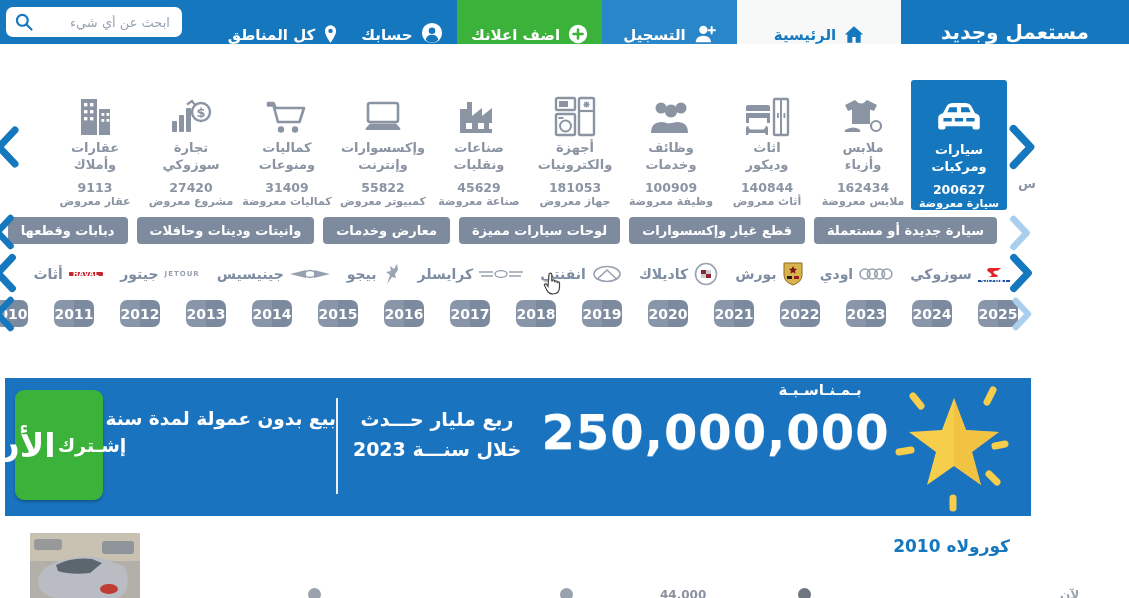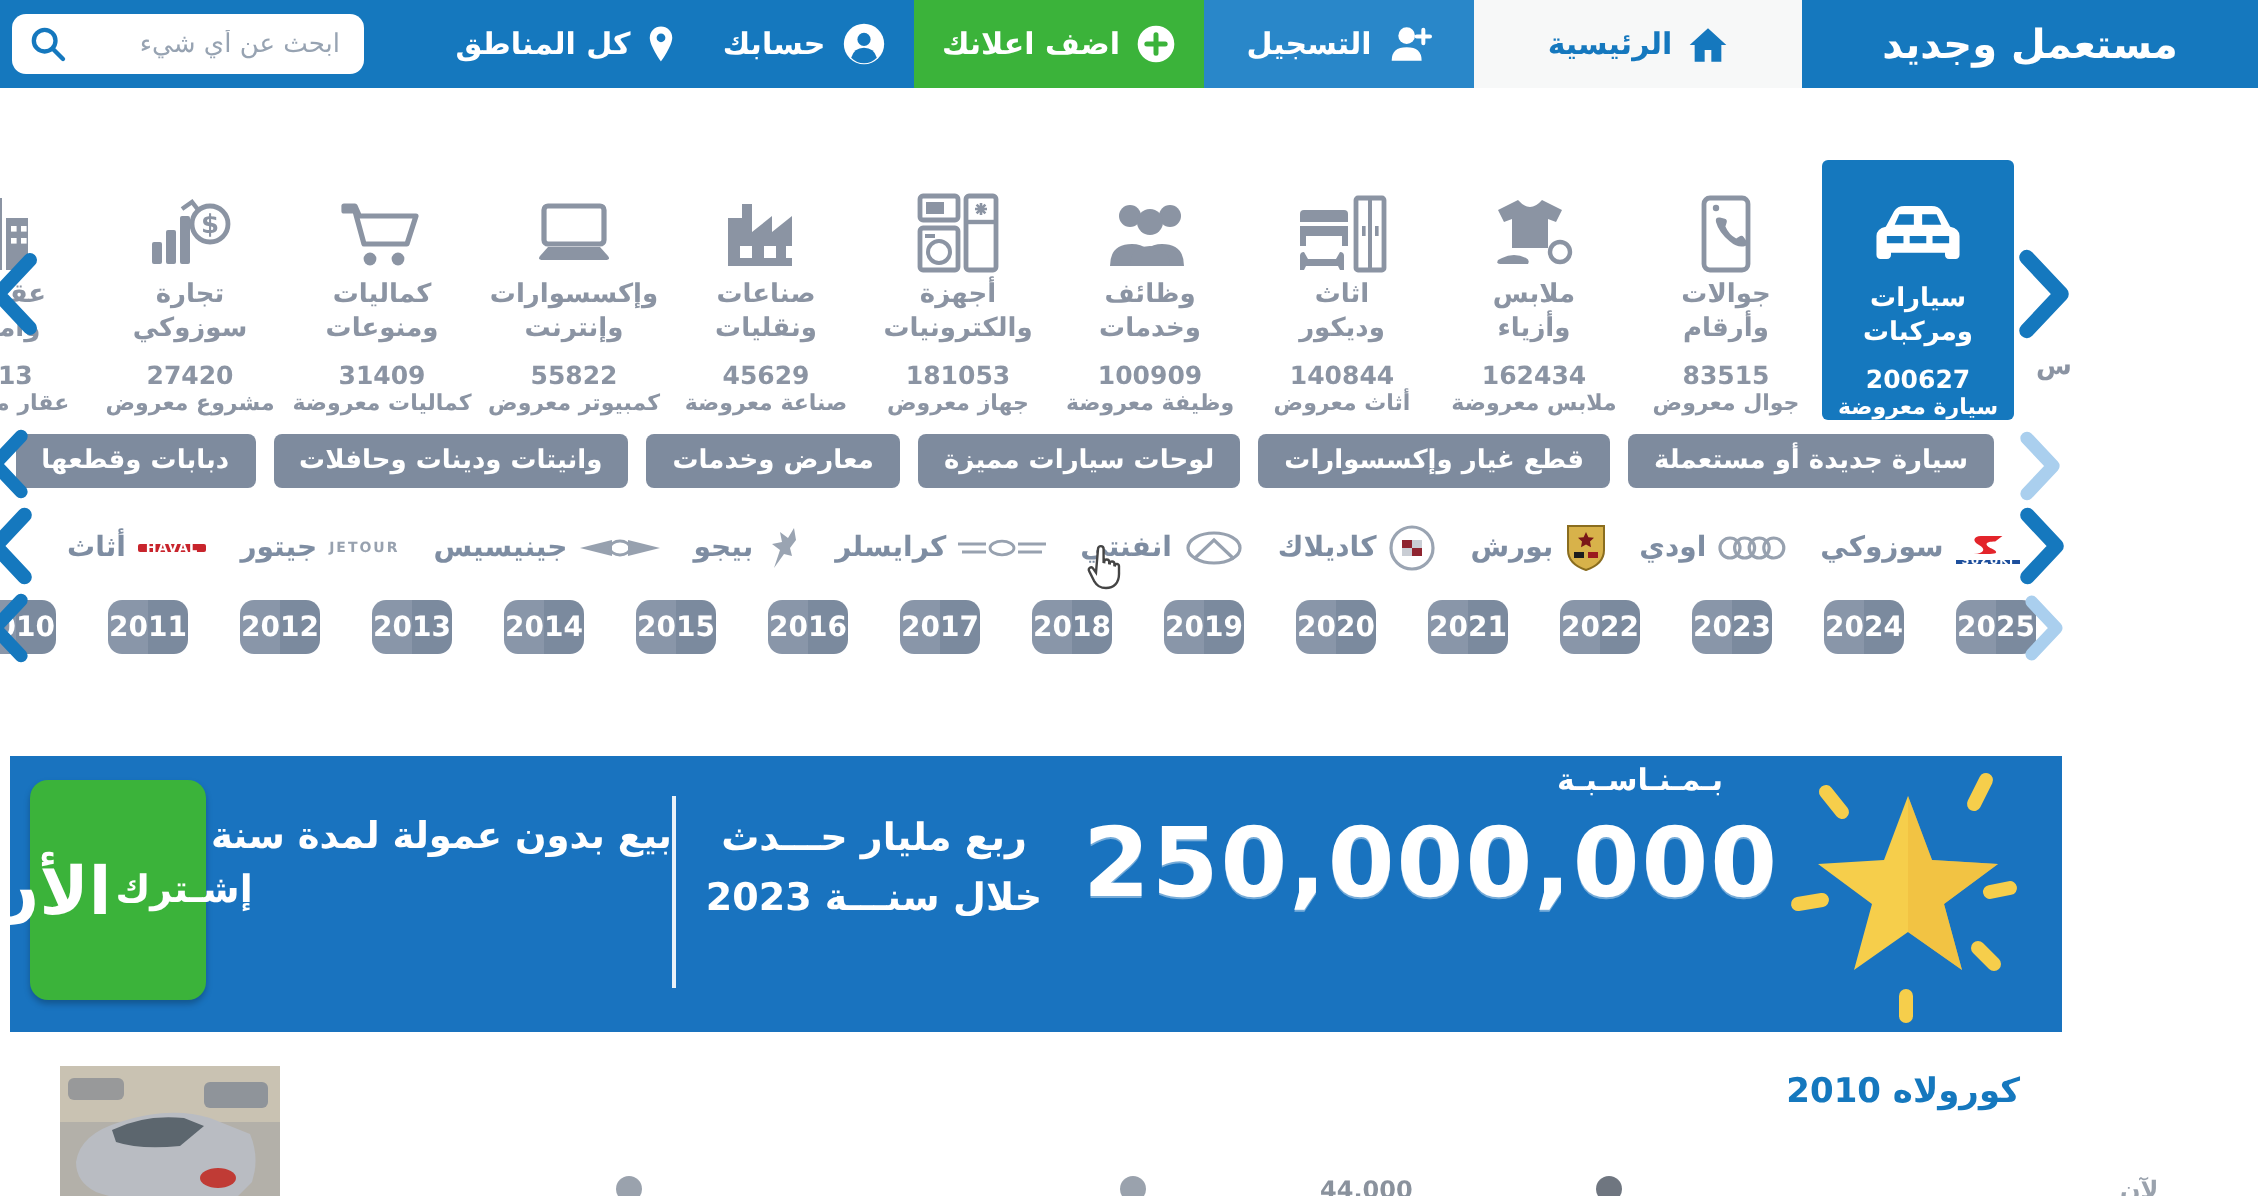--- a/index.html
+++ b/index.html
@@ -5,21 +5,21 @@
   :root{
     --topbar-blue:#1578be; --accent:#1578be; --green:#3bb33a; --slate:#7e8b9e;
     --banner-blue:#1973bf; --icon-gray:#8b94a3; --star-yellow:#f6ce4b;
     --chevron-pale:#aacfee; --register-blue:#2987c9; --active-tab-bg:#f7f8f8; --muted-text:#97a3b2;
   }
   *{margin:0;padding:0;box-sizing:border-box;font-family:"DejaVu Sans",sans-serif}
   html,body{width:1129px;height:598px;overflow:hidden;background:#fff;position:relative}
 
   
   .topbar{position:absolute;top:0;left:0;width:1129px;height:44px;background:var(--topbar-blue,#1578be);display:flex;align-items:stretch;color:#fff}
-  .tb-item{display:flex;align-items:center;gap:8px;padding:0 14px;font-size:15px;font-weight:bold;cursor:pointer;white-space:nowrap}
+  .tb-item{display:flex;align-items:flex-end;gap:8px;padding:0 14px;font-size:15px;font-weight:bold;cursor:pointer;white-space:nowrap}
   .tb-logo{width:228px;justify-content:center;font-size:20px;letter-spacing:.5px;font-weight:800}
   .tb-home{background:var(--active-tab-bg,#f7f8f8);color:var(--accent,#1578be);width:164px;justify-content:center}
   .tb-register{background:var(--register-blue,#2987c9);width:135px;justify-content:center}
   .tb-add{background:var(--green,#3bb33a);width:145px;justify-content:center}
   .tb-account{width:110px;justify-content:center}
   .tb-regions{width:128px;justify-content:center}
   .nic{display:inline-flex;align-items:center}
   .searchbox{position:relative;align-self:center;margin-inline-start:auto;margin-inline-end:6px;width:176px;height:30px;background:#fff;border-radius:7px}
   .searchbox input{position:absolute;inset:0;border:0;outline:0;background:transparent;border-radius:7px;padding:0 12px 0 34px;font-size:13px;color:#333;text-align:right}
   .searchbox input::placeholder{color:var(--muted-text,#97a3b2)}
@@ -152,33 +152,20 @@
         <svg width="54" height="34" viewBox="0 0 52 32">
           <path fill-rule="evenodd" fill="currentColor" d="M6 17 Q6 13.5 10.5 12.5 L14.5 5 Q16 2.5 19.5 2.5 L32.5 2.5 Q36 2.5 37.5 5 L41.5 12.5 Q46 13.5 46 17 L46 26 Q46 28 44 28 L41 28 Q39 28 39 26 L39 25 L13 25 L13 26 Q13 28 11 28 L8 28 Q6 28 6 26 Z M17 6.5 L24 6.5 L24 11.5 L14.8 11.5 Z M28 6.5 L35 6.5 L37.2 11.5 L28 11.5 Z M11 17 h8 v3.4 h-8 Z M22 17 h8 v3.4 h-8 Z M33 17 h8 v3.4 h-8 Z"></path>
         </svg>
       </div>
       <div class="cat-l1">سيارات</div>
       <div class="cat-l2">ومركبات</div>
       <div class="cat-count">200627</div>
       <div class="cat-unit">سيارة معروضة</div>
     </div>
 
-    <div class="cat">
-      <div class="cat-icon">
-        <svg width="26" height="40" viewBox="0 0 26 40">
-          <rect x="2" y="2" width="22" height="36" rx="3" fill="none" stroke="currentColor" stroke-width="2.4"></rect>
-          <circle cx="8" cy="7" r="1.6" fill="currentColor"></circle>
-          <path d="M8 14 q-.5-2.5 2-2.2 l2.4.6 q1.4.4.9 2 l-.6 1.8 q1.8 4.2 5.4 6 l1.6-1 q1.3-.8 2.2.4 l1.4 2 q1.2 1.7-.7 2.4 q-3.6 1.2-7.8-2.4 q-5.4-4.4-6.8-9.6 Z" fill="currentColor"></path>
-        </svg>
-      </div>
-      <div class="cat-l1">جوالات</div>
-      <div class="cat-l2">وأرقام</div>
-      <div class="cat-count">83515</div>
-      <div class="cat-unit">جوال معروض</div>
-    </div>
 
     <div class="cat">
       <div class="cat-icon">
         <svg width="44" height="38" viewBox="0 0 44 38">
           <path d="M14 2 L4 7 L7 13 L11 11.5 L11 26 L29 26 L29 11.5 L33 13 L36 7 L26 2 Q23 5.5 20 5.5 Q17 5.5 14 2 Z" fill="currentColor"></path>
           <circle cx="35" cy="28" r="5" fill="none" stroke="currentColor" stroke-width="2.2"></circle>
           <path d="M6 31 q6-3 12 0 q2 1 1 3 h-14 q-2 0-1-2 Z" fill="currentColor"></path>
         </svg>
       </div>
       <div class="cat-l1">ملابس</div>

